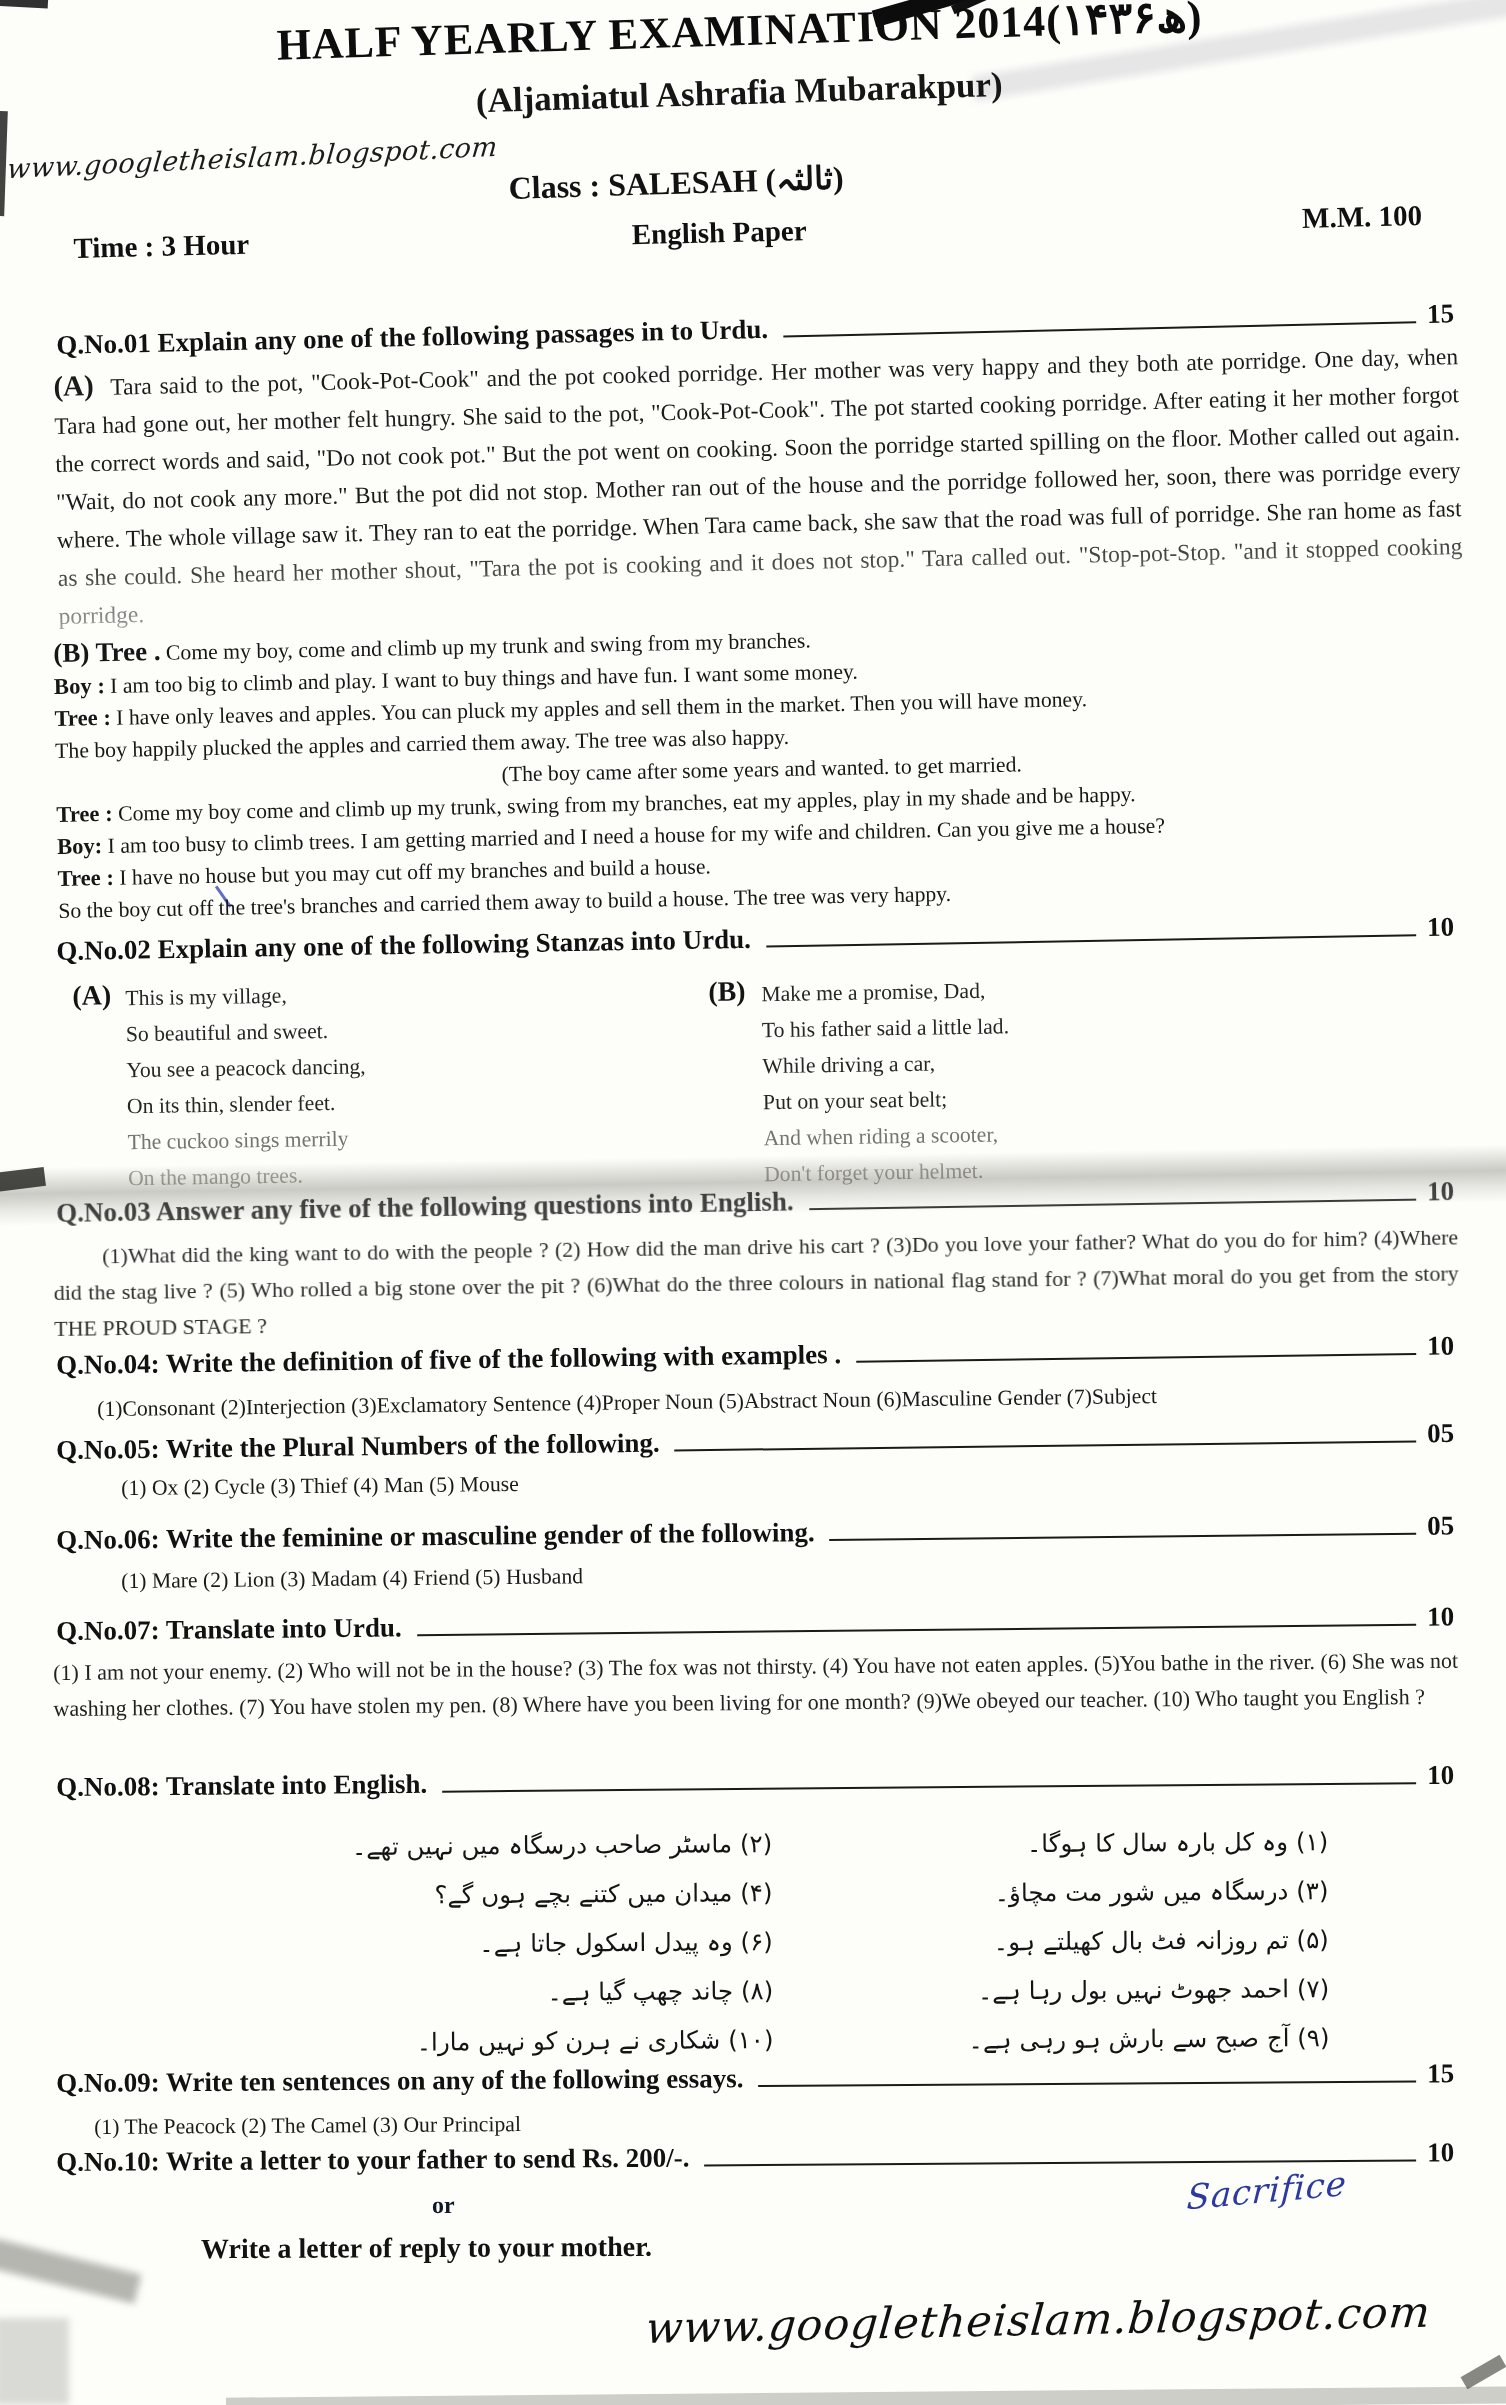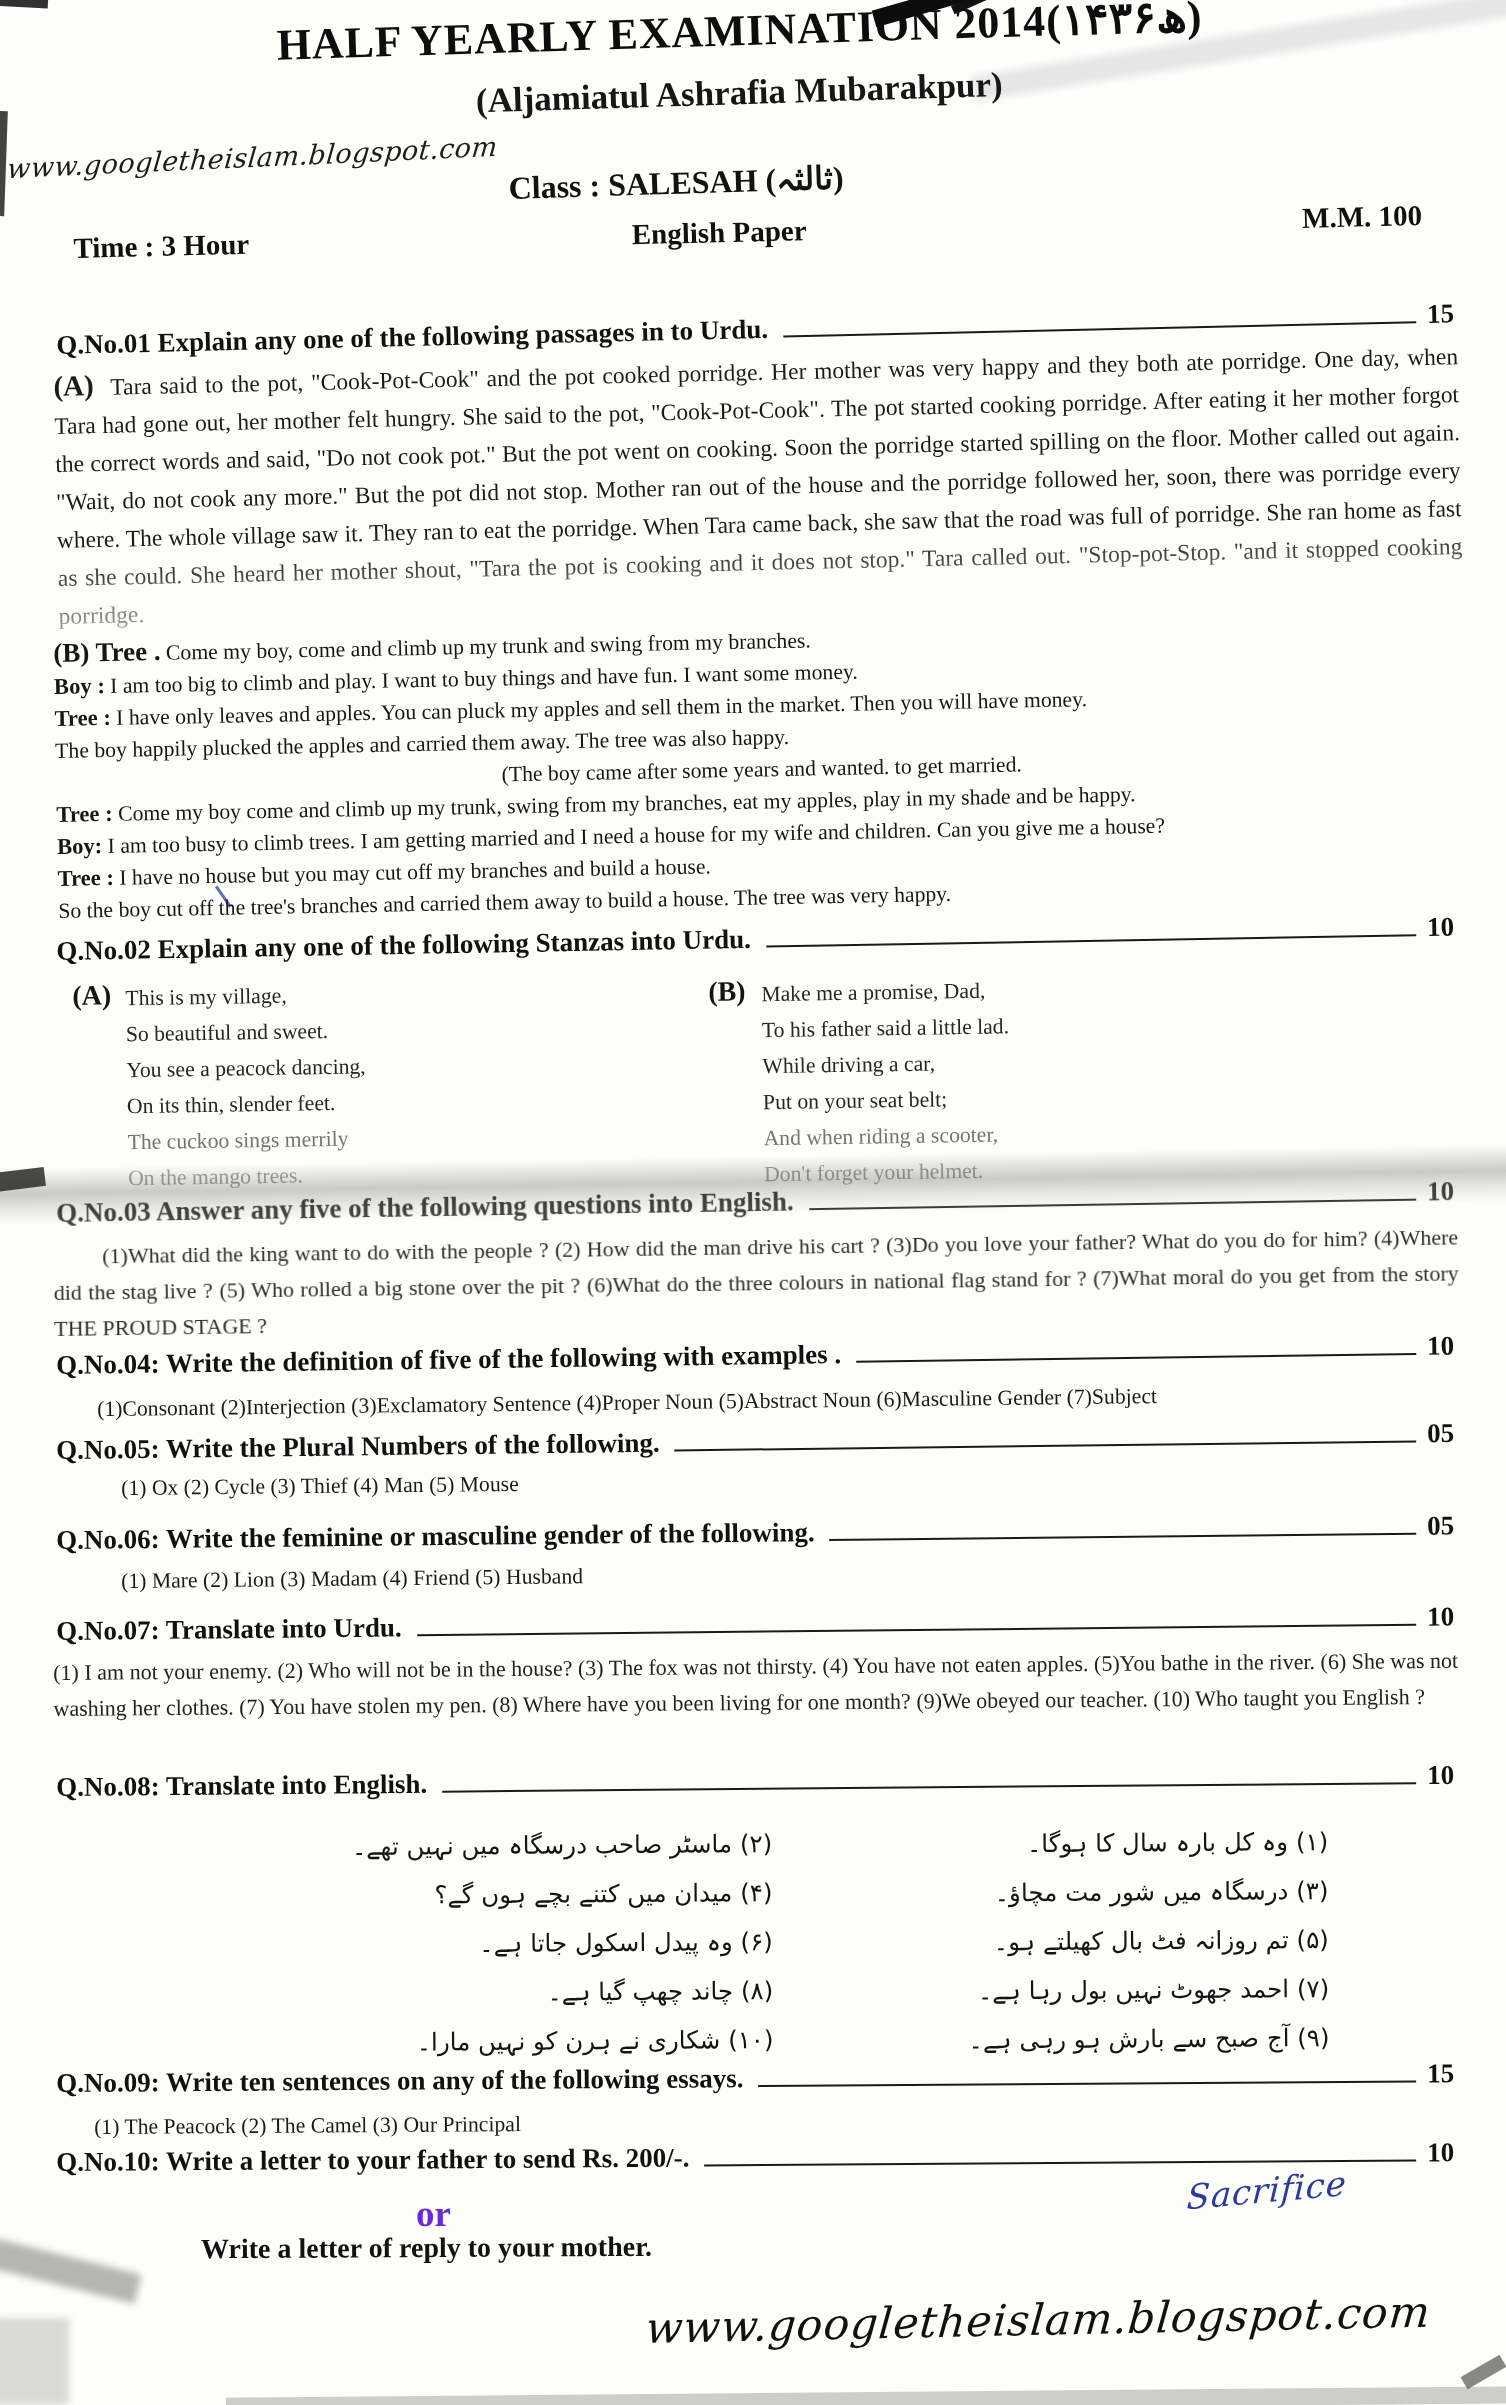--- a/index.html
+++ b/index.html
@@ -73,21 +73,21 @@
   .smear2{color:#2d2d2d;filter:blur(0.2px);}
   .urdu{
     position:absolute;direction:rtl;text-align:right;
     font-family:"DejaVu Sans","Liberation Sans",sans-serif;
     font-size:24.5px;line-height:49px;color:#141414;transform-origin:right top;
   }
   .sacrifice{
     left:1188px;top:2177px;font-size:34px;color:#2b3a9e;letter-spacing:0.9px;
     transform:rotate(-5deg) skewX(-8deg);transform-origin:left top;
   }
-  .or-label{left:416px;top:2192px;font-size:37px;font-weight:bold;color:#6d28d9;transform:rotate(-0.3deg);}
+  .or-label{left:432px;top:2192px;font-size:24px;font-weight:bold;color:#0f172a;transform:rotate(-0.3deg);}
   .alt-text{left:201px;top:2232px;font-size:28px;font-weight:bold;color:#121212;transform:rotate(-0.3deg);white-space:nowrap;}
   .footer-wm{
     left:648px;top:2303px;font-size:43px;color:#111;letter-spacing:0.9px;
     transform:rotate(-1.2deg) skewX(-6deg);transform-origin:left top;white-space:nowrap;
   }
 </style>
 </head>
 <body>
 
 <div class="page">

